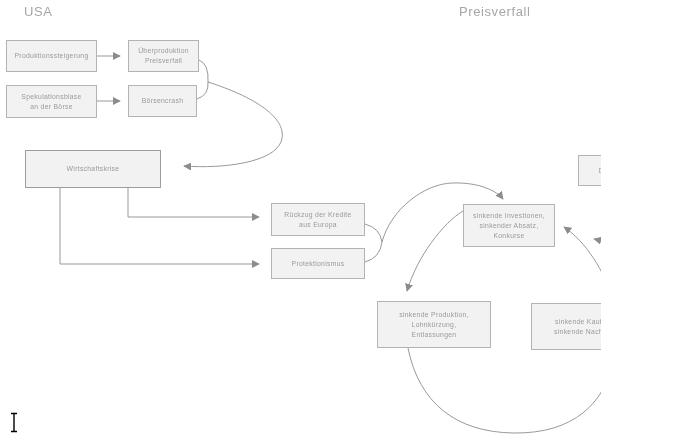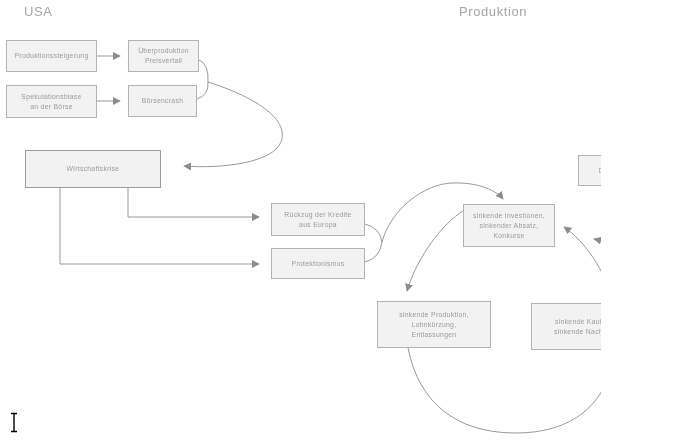--- a/index.html
+++ b/index.html
@@ -60,21 +60,21 @@
     left: 9px;
     top: 412px;
   }
 </style>
 </head>
 <body>
 
 <div class="canvas">
 
   <div class="region-label" style="left:24px; top:4px;">USA</div>
-  <div class="region-label" style="left:459px; top:4px;">Produktion</div>
+  <div class="region-label" style="left:459px; top:4px;">Preisverfall</div>
 
   <svg class="connectors" width="676" height="446" viewBox="0 0 676 446" aria-hidden="true">
     <defs>
       <marker id="arrow" viewBox="0 0 10 10" refX="9" refY="5" markerUnits="userSpaceOnUse" markerWidth="8" markerHeight="8" orient="auto">
         <path d="M0,0 L10,5 L0,10 Z" style="fill:var(--arrowhead,#8c8c8c); stroke:none;"></path>
       </marker>
     </defs>
 
     <path d="M97,56 L120,56" marker-end="url(#arrow)"></path>
     <path d="M97,101 L120,101" marker-end="url(#arrow)"></path>

